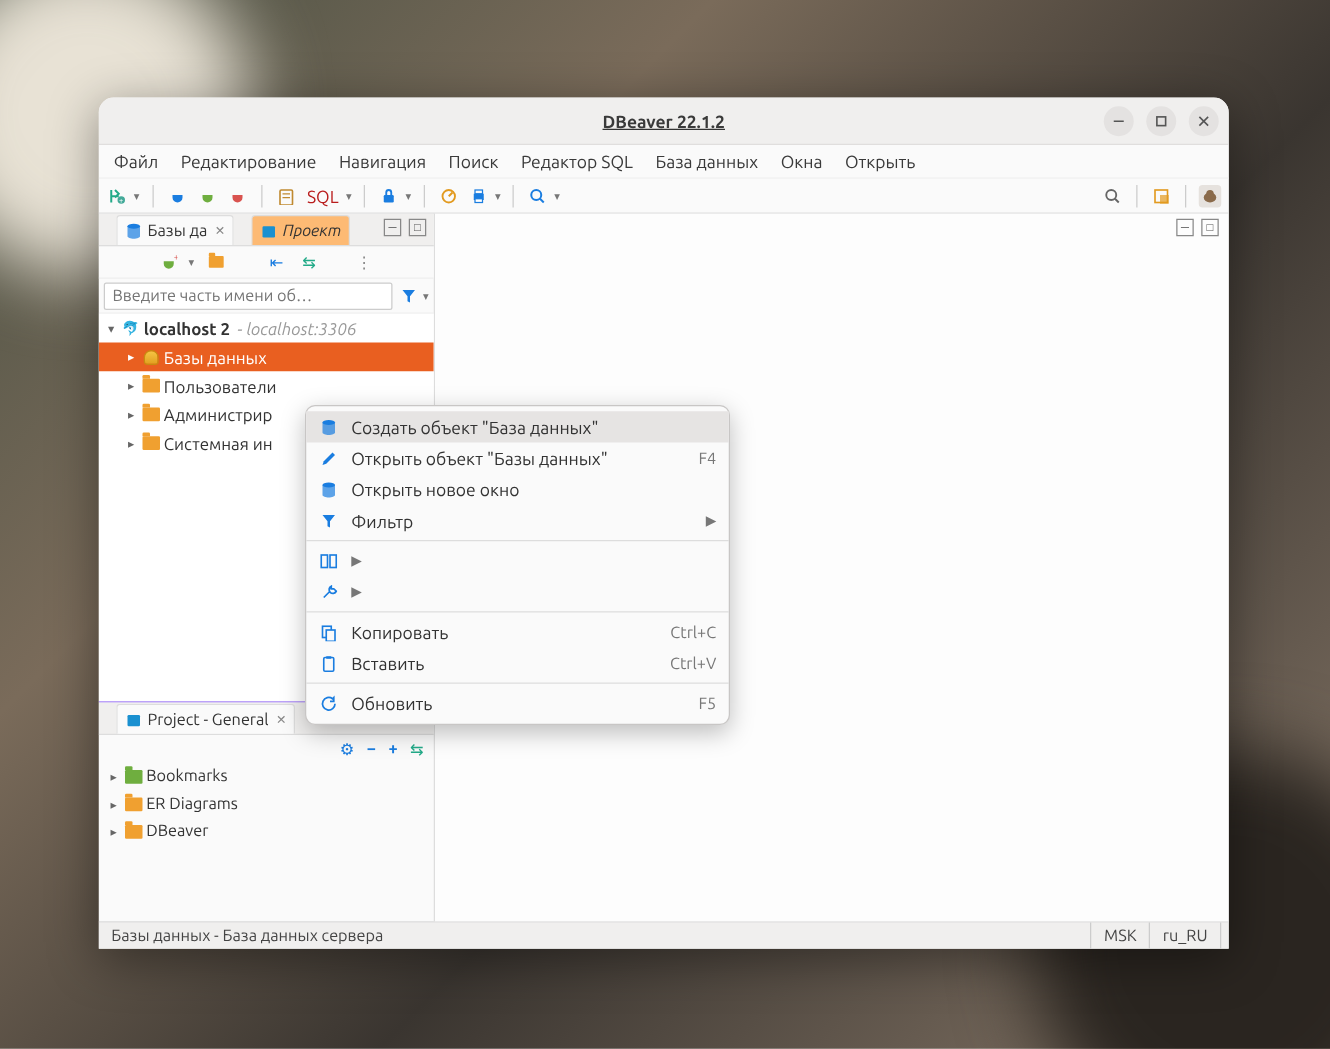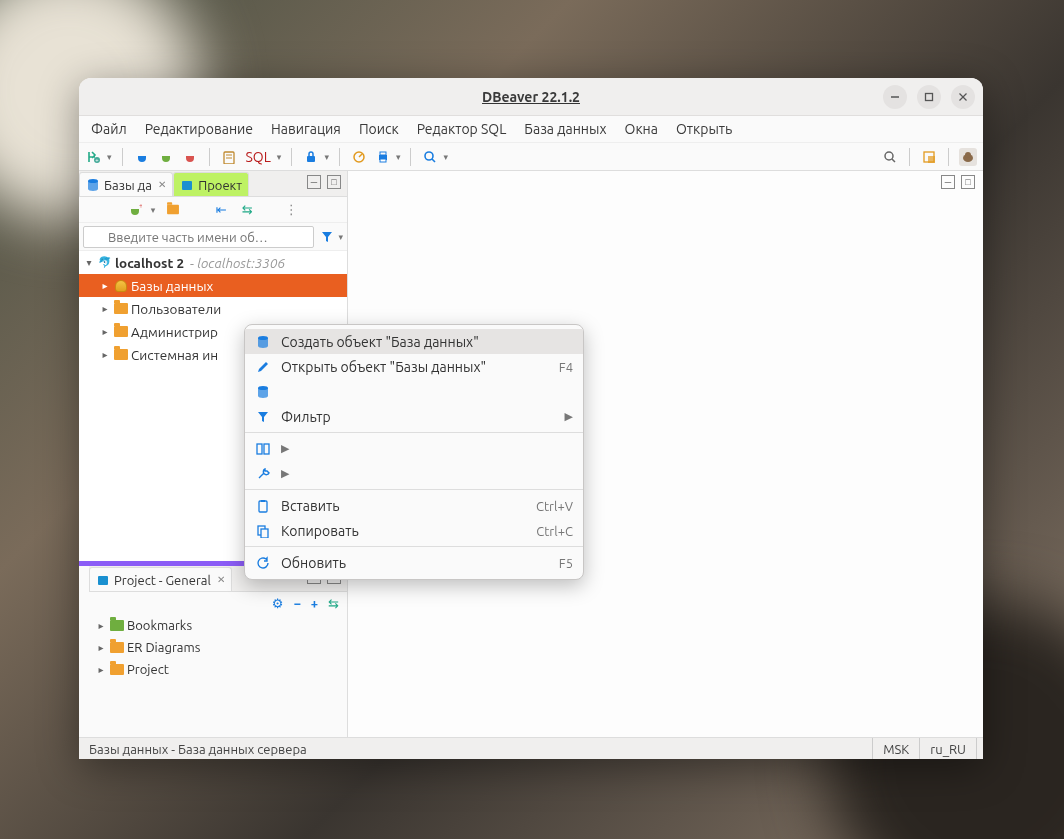--- a/index.html
+++ b/index.html
@@ -42,50 +42,50 @@
   .sql-label { font-size:14px; color:#b91c1c; margin:0 2px; cursor:pointer;}
   .toolbar .spacer { flex:1; }
 
   .body { flex:1; display:flex; min-height:0; }
   .leftpane { width:269px; display:flex; flex-direction:column; border-right:1px solid #ddd; }
   .rightpane { flex:1; background:#fdfdfd; position:relative; }
   .rp-ctrl { position:absolute; top:4px; right:8px; display:flex; gap:6px; }
   .rp-ctrl span { width:14px;height:14px;border:1px solid #888;font-size:9px;display:flex;align-items:center;justify-content:center;color:#555;cursor:pointer;}
 
   .tabbar { height:26px; display:flex; align-items:flex-end; background:#f0efee; border-bottom:1px solid #ddd; font-size:13px; position:relative;}
-  .tab { height:24px; display:flex;align-items:center; gap:4px; padding:0 6px; background:#fafafa; border:1px solid #ddd; border-bottom:none; border-radius:3px 3px 0 0; margin-left:0; color:#333; cursor:pointer;}
-  .tab.inactive { background:#bef264; }
+  .tab { height:24px; display:flex;align-items:center; gap:4px; padding:0 6px; background:#fafafa; border:1px solid #ddd; border-bottom:none; border-radius:3px 3px 0 0; margin-left:14px; color:#333; cursor:pointer;}
+  .tab.inactive { background:#fdba74;font-style:italic; }
   .tab .tx { font-size:10px; color:#888; cursor:pointer; margin-left:2px;}
   .tab .ic { width:14px;height:14px; }
   .tabctrl { position:absolute; right:6px; top:4px; display:flex; gap:6px;}
   .tabctrl span { width:14px;height:14px;border:1px solid #888;font-size:9px;display:flex;align-items:center;justify-content:center;color:#555;cursor:pointer;}
 
   .db-toolbar { height:26px; display:flex;align-items:center;justify-content:center; gap:10px; background:#fafafa; border-bottom:1px solid #eee;}
   .db-toolbar .ic { width:16px;height:16px;display:flex;align-items:center;justify-content:center;cursor:pointer;}
   .filterrow { height:28px; display:flex;align-items:center;padding:2px 4px 2px 4px; gap:4px; border-bottom:1px solid #eee;}
-  .filterrow input { flex:1; height:22px; border:1px solid #ccc; border-radius:2px; padding:0 24px; font-size:13px; color:#15803d; }
+  .filterrow input { flex:1; height:22px; border:1px solid #ccc; border-radius:2px; padding:0 6px; font-size:13px; color:#15803d; }
 
   .tree { flex:1; overflow:auto; font-size:13.5px; position:relative; background:#fff;}
   .node { display:flex; align-items:center; height:23px; padding-left:4px; gap:2px; white-space:nowrap; cursor:pointer;}
   .node .tw { width:12px;text-align:center; font-size:10px;color:#666;}
   .node .ic { width:16px;height:16px;display:flex;align-items:center;justify-content:center;}
   .node.conn .name { font-weight:600; }
   .node.conn .host { color:#999; font-style:italic; margin-left:4px;}
   .node.selected { background:#e95f20; color:#fff; }
   .node.selected .tw { color:#fff; }
   .indent1 { padding-left:20px; }
 
   .folder-ic { width:14px;height:11px;background:#f0a030;border-radius:1px;position:relative;}
   .folder-ic::before{content:"";position:absolute;top:-3px;left:0;width:6px;height:3px;background:#f0a030;border-radius:1px 1px 0 0;}
   .folder-green { width:14px;height:11px;background:#6fae3f;border-radius:1px;position:relative;}
   .folder-green::before{content:"";position:absolute;top:-3px;left:0;width:6px;height:3px;background:#6fae3f;border-radius:1px 1px 0 0;}
   .db-ic { width:12px;height:12px; border-radius:6px 6px 3px 3px; background:linear-gradient(#f5c444,#e2a020); border:1px solid #c98a10;}
   .mysql-ic { font-size:11px;font-weight:bold;color:#1890c0;}
 
-  .project-panel { border-top:5px solid #8b5cf6; display:flex;flex-direction:column; height:176px;padding-left:10px; }
+  .project-panel { border-top:1px solid #8b5cf6; display:flex;flex-direction:column; height:176px; }
   .projtabs { height:26px; background:#f0efee; border-bottom:1px solid #ddd; display:flex; align-items:flex-end; position:relative;}
   .projtabs .tab { font-size:13px;}
   .projtoolbar { height:22px; display:flex; align-items:center; justify-content:flex-end; gap:10px; padding:0 8px;}
   .projtoolbar .ic { cursor:pointer; font-size:13px;}
   .projhead { height:20px; display:flex; padding:0 8px; font-weight:600; color:#444; font-size:13px; border-bottom:1px solid transparent;}
   .projhead .c1 { flex:1; }
   .projtree .node { padding-left:6px; height:22px;}
 
   .statusbar { height:22px; background:#f0efee; border-top:1px solid #ddd; display:flex;align-items:flex-start; font-size:13px; color:#444;}
   .statusbar .cell { padding:0 10px; border-right:1px solid #ccc; height:100%; display:flex;align-items:center;}
@@ -364,21 +364,21 @@
             <span class="ic">
                 <div class="folder-ic"></div>
               </span>
             <span>ER Diagrams</span>
           </div>
           <div class="node">
             <span class="tw">▸</span>
             <span class="ic">
                 <div class="folder-ic"></div>
               </span>
-            <span>Project</span>
+            <span>DBeaver</span>
           </div>
         </div>
       </div>
     </div>
 
     <div class="rightpane">
       <div class="rp-ctrl">
         <span>─</span>
         <span>□</span>
       </div>
@@ -412,20 +412,21 @@
     <span class="lbl">Открыть объект "Базы данных"</span>
     <span class="sc">F4</span>
   </div>
   <div class="cm-item">
     <span class="ic">
         <svg width="14" height="14">
           <ellipse cx="7" cy="3" rx="5" ry="2" fill="#1a7de0"></ellipse>
           <path d="M2 3v8c0 1 2.5 2 5 2s5-1 5-2V3" fill="#1a7de0" opacity="0.7"></path>
         </svg>
       </span>
+    <span class="lbl">Открыть новое окно</span>
   </div>
   <div class="cm-item">
     <span class="ic">
         <svg width="14" height="14">
           <path d="M2 2h10L8 7v5l-2-1V7L2 2z" fill="#1a7de0"></path>
         </svg>
       </span>
     <span class="lbl">Фильтр</span>
     <span class="arr">▶</span>
   </div>
@@ -444,37 +445,37 @@
         <svg width="14" height="14">
           <path d="M3 11l5-5m1-4a3 3 0 104 4l-2-2-2 0 0-2z" fill="none" stroke="#1a7de0" stroke-width="1.4"></path>
         </svg>
       </span>
     <span class="arr">▶</span>
   </div>
   <div class="cm-sep"></div>
   <div class="cm-item">
     <span class="ic">
         <svg width="14" height="14">
+          <rect x="2" y="2" width="7" height="9" fill="none" stroke="#1a7de0" stroke-width="1.3"></rect>
+          <rect x="5" y="5" width="7" height="9" fill="#fafafa" stroke="#1a7de0" stroke-width="1.3"></rect>
+        </svg>
+      </span>
+    <span class="lbl">Копировать</span>
+    <span class="sc">Ctrl+C</span>
+  </div>
+  <div class="cm-item">
+    <span class="ic">
+        <svg width="14" height="14">
           <rect x="3" y="2" width="8" height="11" rx="1" fill="none" stroke="#1a7de0" stroke-width="1.3"></rect>
           <rect x="5" y="1" width="4" height="2" fill="#1a7de0"></rect>
         </svg>
       </span>
     <span class="lbl">Вставить</span>
     <span class="sc">Ctrl+V</span>
   </div>
-  <div class="cm-item">
-    <span class="ic">
-        <svg width="14" height="14">
-          <rect x="2" y="2" width="7" height="9" fill="none" stroke="#1a7de0" stroke-width="1.3"></rect>
-          <rect x="5" y="5" width="7" height="9" fill="#fafafa" stroke="#1a7de0" stroke-width="1.3"></rect>
-        </svg>
-      </span>
-    <span class="lbl">Копировать</span>
-    <span class="sc">Ctrl+C</span>
-  </div>
   <div class="cm-sep"></div>
   <div class="cm-item">
     <span class="ic">
         <svg width="14" height="14">
           <path d="M12 7a5 5 0 11-2-4l1-1v3h-3" fill="none" stroke="#1a7de0" stroke-width="1.4"></path>
         </svg>
       </span>
     <span class="lbl">Обновить</span>
     <span class="sc">F5</span>
   </div>

